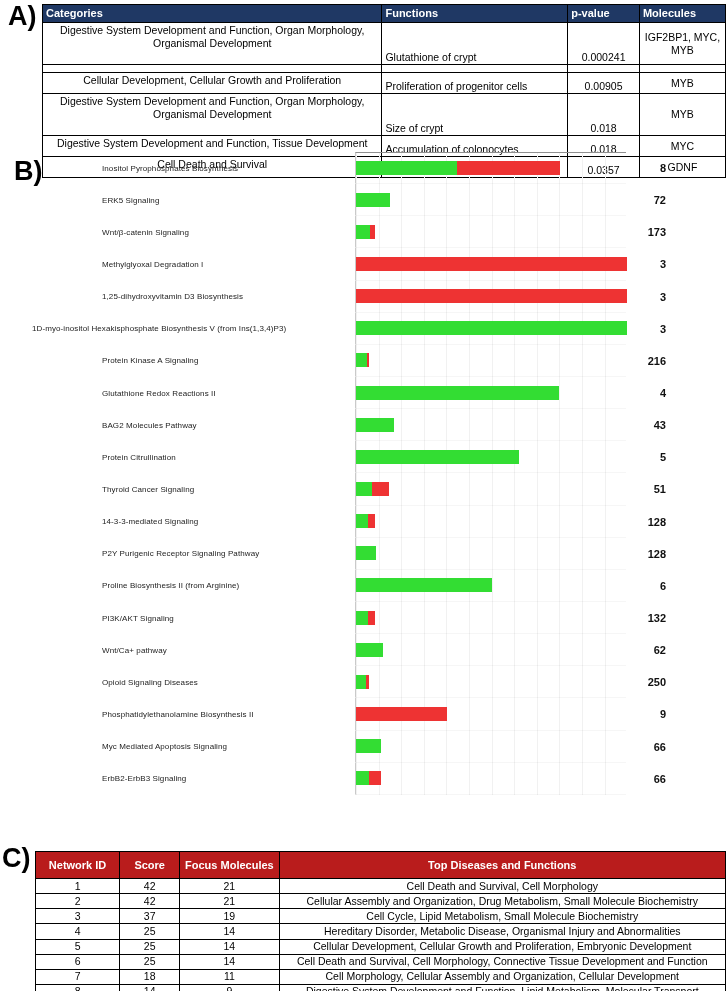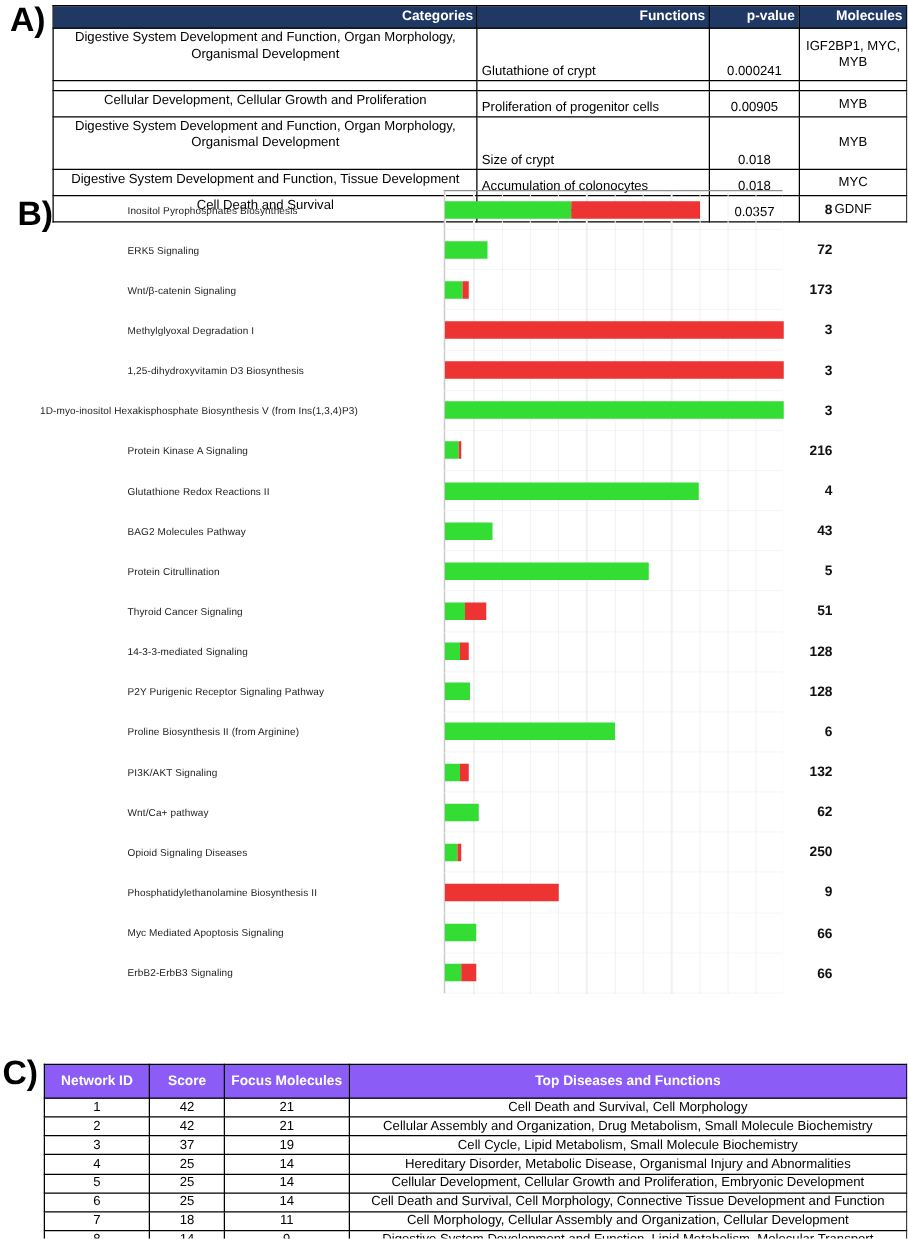--- a/index.html
+++ b/index.html
@@ -9,21 +9,21 @@
 
   .panel-label { position: absolute; font-size: 27px; font-weight: 700; color: #000; }
   #label-a { left: 8px;  top: 1px; }
   #label-b { left: 14px; top: 156px; }
   #label-c { left: 2px;  top: 843px; }
 
   
   #table-a { position: absolute; left: 42px; top: 4px; width: 684px;
              border-collapse: collapse; font-size: 10.5px; line-height: 1.2; }
   #table-a th { background: #1f3864; color: #fff; font-weight: 700; font-size: 11px;
-                text-align: right; border: 1px solid #000; padding: 2px 3px; }
+                text-align: left; border: 1px solid #000; padding: 2px 3px; }
   #table-a td { border: 1px solid #000; padding: 1px 3px; vertical-align: bottom; }
   #table-a td.cat { vertical-align: top; text-align: center; }
   #table-a td.fn  { text-align: left; }
   #table-a td.pv  { text-align: center; }
   #table-a td.mol { text-align: center; vertical-align: middle; }
   #table-a tr.tall td { height: 42px; }
   #table-a tr.normal td { height: 21px; }
   #table-a tr.spacer td { height: 8px; border: 1px solid #000; padding: 0; }
   #table-a col.c1 { width: 49.7%; } #table-a col.c2 { width: 27.2%; }
   #table-a col.c3 { width: 10.5%; } #table-a col.c4 { width: 12.6%; }
@@ -50,21 +50,21 @@
   #legend-b { position: absolute; right: 2px; top: 854px; display: flex;
               align-items: center; font-size: 9px; font-weight: 600; color: #222; }
   .legend-item { display: flex; align-items: center; margin-left: 7px; }
   .legend-item.no-overlap { margin-left: 16px; }
   .legend-swatch { width: 9px; height: 9px; margin-right: 2px; display: inline-block; }
   .legend-swatch.white { border: 1px solid #eee; }
 
   
   #table-c { position: absolute; left: 35px; top: 851px; width: 691px;
              border-collapse: collapse; font-size: 10.5px; line-height: 1.25; }
-  #table-c th { background: #8b5cf6; color: #fff; font-weight: 700; font-size: 11px;
+  #table-c th { background: #b91c1c; color: #fff; font-weight: 700; font-size: 11px;
                 text-align: center; border: 1px solid #000; padding: 6px 3px 4px 3px; height: 27px; }
   #table-c td { border: 1px solid #000; padding: 0.5px 3px; height: 14.5px; }
   #table-c td.num { text-align: center; }
   #table-c td.dis { text-align: center; }
   #table-c col.c1 { width: 12.2%; } #table-c col.c2 { width: 8.7%; }
   #table-c col.c3 { width: 14.4%; } #table-c col.c4 { width: 64.7%; }
 </style>
 </head>
 <body>
 

